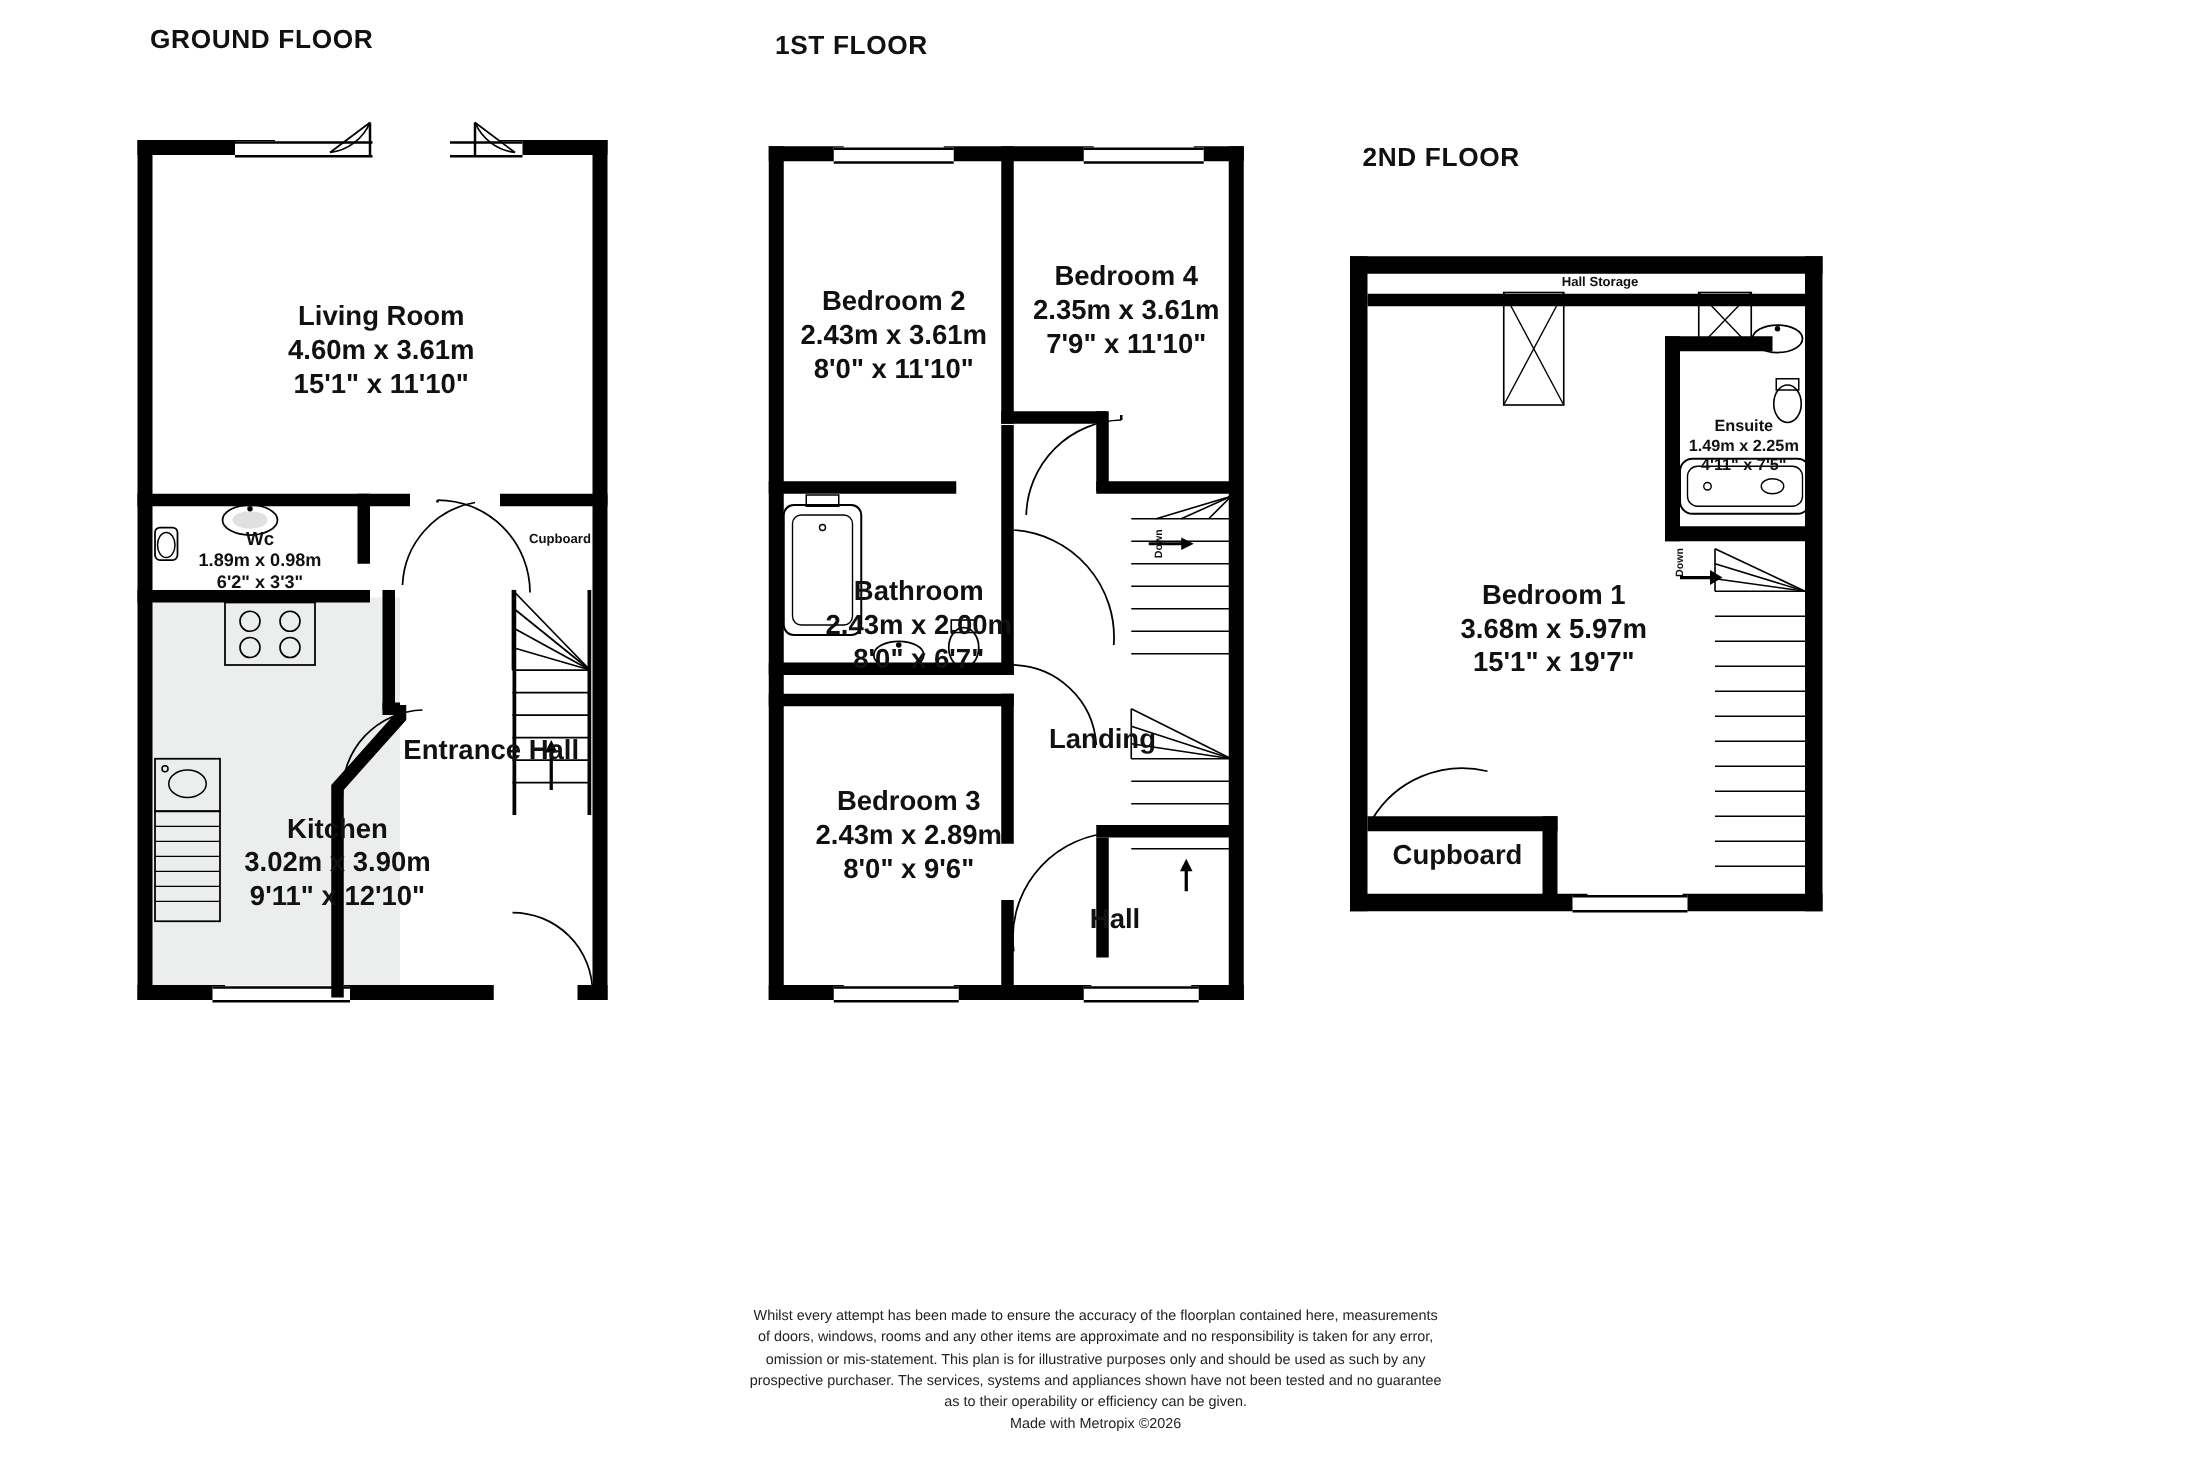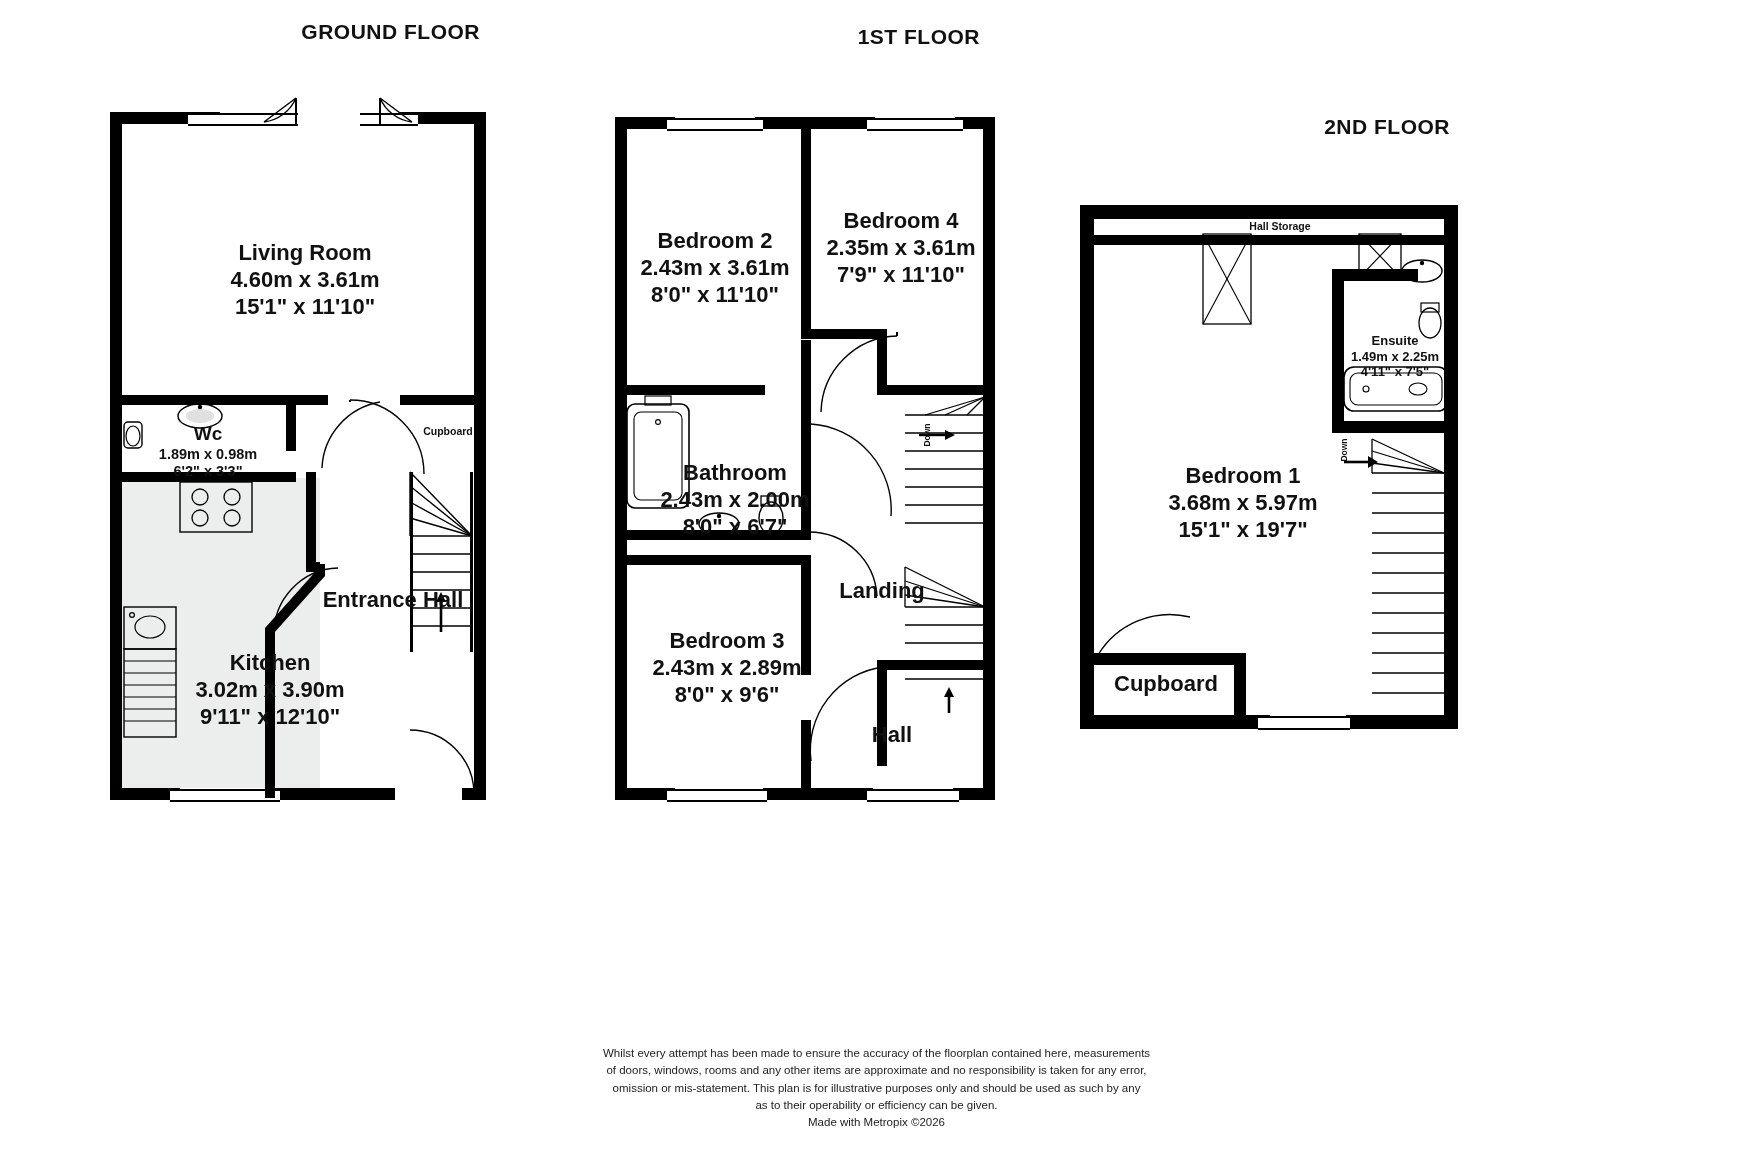--- a/index.html
+++ b/index.html
@@ -5,21 +5,21 @@
   html,body{margin:0;padding:0;}
   body{
     width:1753px;height:1168px;background:#ffffff;
     font-family:"Liberation Sans", sans-serif;
     color:#111111;overflow:hidden;position:relative;
   }
   .stage{position:absolute;left:0;top:0;width:1753px;height:1168px;}
   .abs{position:absolute;}
   .floor-title{
     font-size:21px;font-weight:bold;letter-spacing:.5px;color:#111;
-    white-space:nowrap;text-align:right;
+    white-space:nowrap;text-align:left;
   }
   .room-label{
     font-size:22px;font-weight:bold;line-height:1.22;text-align:center;
     white-space:nowrap;color:#111;
   }
   .small-label{
     font-size:10.5px;font-weight:bold;text-align:center;white-space:nowrap;color:#111;
   }
   .tiny-label{
     font-size:11px;font-weight:bold;text-align:center;line-height:1.2;white-space:nowrap;color:#111;
@@ -147,21 +147,21 @@
       </g>
     </svg>
 
     <div class="room-label abs" style="left:90px;top:140px;width:210px;">
       <div>Living Room</div>
       <div>4.60m x 3.61m</div>
       <div>15'1" x 11'10"</div>
     </div>
 
     <div class="tiny-label abs" style="left:18px;top:323px;width:160px;">
-      <div style="font-size:19px;">Wc</div>
+      <div style="font-size:15px;">Wc</div>
       <div style="font-size:14.5px;">1.89m x 0.98m</div>
       <div style="font-size:14.5px;">6'2" x 3'3"</div>
     </div>
 
     <div class="room-label abs" style="left:60px;top:550px;width:200px;">
       <div>Kitchen</div>
       <div>3.02m x 3.90m</div>
       <div>9'11" x 12'10"</div>
     </div>
 
@@ -387,17 +387,18 @@
       <div>Bedroom 1</div>
       <div>3.68m x 5.97m</div>
       <div>15'1" x 19'7"</div>
     </div>
   </div>
 
   <div class="abs" style="left:0px;top:1045px;width:1753px;">
     <div class="disclaimer" style="position:relative;top:0;">Whilst every attempt has been made to ensure the accuracy of the floorplan contained here, measurements</div>
     <div class="disclaimer" style="position:relative;top:0;">of doors, windows, rooms and any other items are approximate and no responsibility is taken for any error,</div>
     <div class="disclaimer" style="position:relative;top:0;">omission or mis-statement. This plan is for illustrative purposes only and should be used as such by any</div>
+    <div class="disclaimer" style="position:relative;top:0;">prospective purchaser. The services, systems and appliances shown have not been tested and no guarantee</div>
     <div class="disclaimer" style="position:relative;top:0;">as to their operability or efficiency can be given.</div>
     <div class="disclaimer" style="position:relative;top:0;">Made with Metropix ©2026</div>
   </div>
 
 </div>
 
 </body></html>

